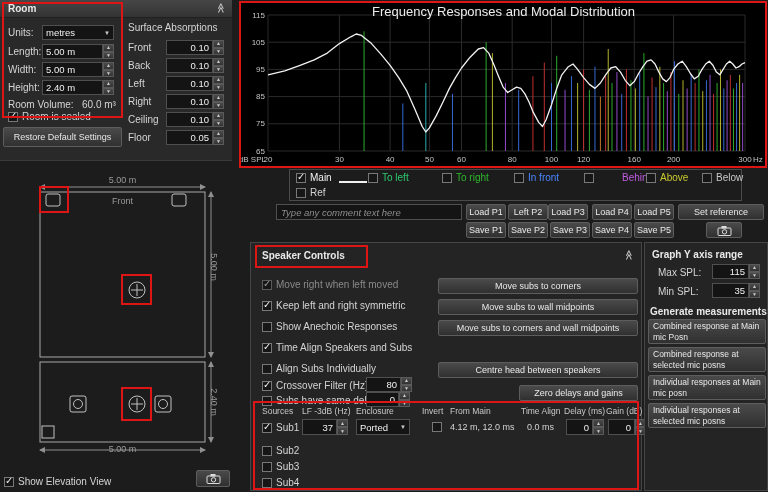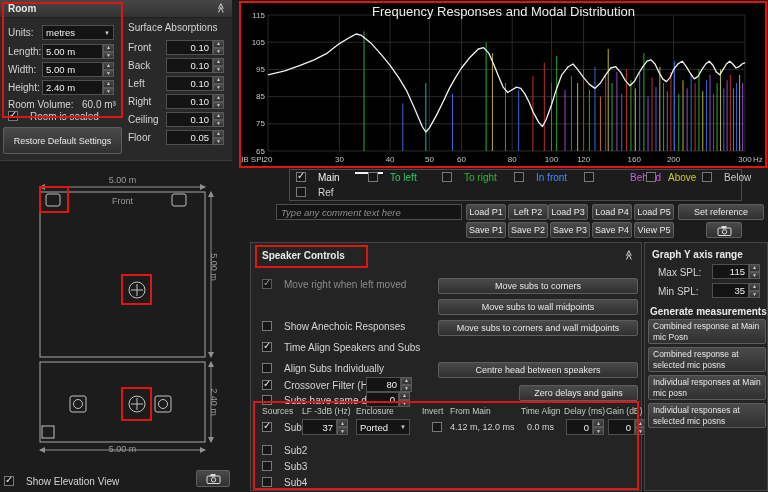--- a/index.html
+++ b/index.html
@@ -18,21 +18,21 @@
            display:flex;align-items:center;padding:0 3px;box-sizing:border-box;overflow:hidden}
   .spin.num .v{justify-content:flex-end}
   .spin .ar{width:11px;display:flex;flex-direction:column;box-sizing:border-box}
   .spin .ar i{flex:1;background:linear-gradient(#4a4a4a,#333);border:1px solid #5a5a5a;color:#c9c9c9;
               font-size:5px;font-style:normal;line-height:1;display:flex;align-items:center;justify-content:center}
   .dd{position:absolute;display:flex;align-items:center;justify-content:space-between;background:#141414;
       border:1px solid #4f4f4f;box-sizing:border-box;font-size:9.5px;color:#f0f0f0;padding:0 3px}
   .dd .caret{font-size:6px;color:#c9c9c9;margin-left:3px}
   .cb{width:10px;height:10px;background:#161616;border:1px solid #787878;position:relative;flex:none;box-sizing:border-box}
   .cb.checked::after{content:"\2713";position:absolute;left:0;top:-3px;font-size:10px;color:#ededed}
-  .cbrow{position:absolute;display:flex;align-items:flex-start;gap:12px;white-space:nowrap}
+  .cbrow{position:absolute;display:flex;align-items:flex-end;gap:4px;white-space:nowrap}
   .cbrow.disabled{color:#8a8a8a}
   .cbrow.disabled .cb{border-color:#5a5a5a}
   .cbrow.disabled .cb.checked::after{color:#9a9a9a}
   .annotation{position:absolute;border:2px solid #de1515;z-index:40;pointer-events:none;box-sizing:border-box}
   .panel{position:absolute;box-sizing:border-box;background:#242424;border:1px solid #454545}
   input.txt{position:absolute;background:#141414;border:1px solid #4f4f4f;color:#e0e0e0;font-size:9.5px;
             box-sizing:border-box;padding:0 4px;font-family:inherit}
   input.txt::placeholder{color:#8d8d8d;font-style:italic}
   .collapse{position:absolute;color:#cfcfcf;transform:rotate(-90deg);font-size:10px;line-height:1}
   .legendbox{position:absolute;border:1px solid #4a4a4a;box-sizing:border-box}
@@ -83,21 +83,21 @@
   </div>
 
   <div class="lbl" style="left:8px;top:99px">Room Volume:</div>
   <div class="lbl" style="left:82px;top:99px">60.0 m³</div>
 
   <div class="cbrow" style="left:8px;top:111px">
     <span class="cb checked"></span>
     <span>Room is sealed</span>
   </div>
 
-  <div class="btn" style="left:3px;top:127px;width:119px;height:27px">Restore Default Settings</div>
+  <div class="btn" style="left:3px;top:127px;width:119px;height:20px">Restore Default Settings</div>
 
   <div class="lbl" style="left:128px;top:22px">Surface Absorptions</div>
 
   <div class="lbl" style="left:128px;top:42px">Front</div>
   <div class="spin num" style="left:166px;top:40px;width:58px;height:15px">
     <span class="v">0.10</span>
     <span class="ar">
         <i>▲</i>
         <i>▼</i>
       </span>
@@ -341,36 +341,40 @@
   <div class="btn" style="left:466px;top:204px;width:40px;height:16px">Load P1</div>
   <div class="btn" style="left:508px;top:204px;width:40px;height:16px">Left P2</div>
   <div class="btn" style="left:548px;top:204px;width:40px;height:16px">Load P3</div>
   <div class="btn" style="left:592px;top:204px;width:40px;height:16px">Load P4</div>
   <div class="btn" style="left:634px;top:204px;width:40px;height:16px">Load P5</div>
   <div class="btn" style="left:678px;top:204px;width:86px;height:16px">Set reference</div>
   <div class="btn" style="left:466px;top:222px;width:40px;height:16px">Save P1</div>
   <div class="btn" style="left:508px;top:222px;width:40px;height:16px">Save P2</div>
   <div class="btn" style="left:550px;top:222px;width:40px;height:16px">Save P3</div>
   <div class="btn" style="left:592px;top:222px;width:40px;height:16px">Save P4</div>
-  <div class="btn" style="left:634px;top:222px;width:40px;height:16px">View P5</div>
+  <div class="btn" style="left:634px;top:222px;width:40px;height:16px">Save P5</div>
   <div class="btn" style="left:706px;top:222px;width:36px;height:16px">
     <svg width="15" height="11">
       <rect x="1" y="3" width="13" height="7.5" rx="1" fill="none" stroke="#ddd"></rect>
       <circle cx="7.5" cy="6.8" r="2.2" fill="none" stroke="#ddd"></circle>
       <rect x="4.5" y="1" width="5" height="2.4" fill="#ddd"></rect>
     </svg>
   </div>
 
   <div class="panel" style="left:250px;top:242px;width:392px;height:249px"></div>
   <div class="lbl bold" style="left:262px;top:250px">Speaker Controls</div>
   <div class="collapse" style="left:624px;top:250px">≫</div>
 
   <div class="cbrow disabled" style="left:262px;top:279px">
     <span class="cb checked"></span>
     <span>Move right when left moved</span>
+  </div>
+  <div class="cbrow" style="left:262px;top:300px">
+    <span class="cb checked"></span>
+    <span>Keep left and right symmetric</span>
   </div>
   <div class="cbrow" style="left:262px;top:321px">
     <span class="cb"></span>
     <span>Show Anechoic Responses</span>
   </div>
   <div class="cbrow" style="left:262px;top:342px">
     <span class="cb checked"></span>
     <span>Time Align Speakers and Subs</span>
   </div>
   <div class="cbrow" style="left:262px;top:363px">

